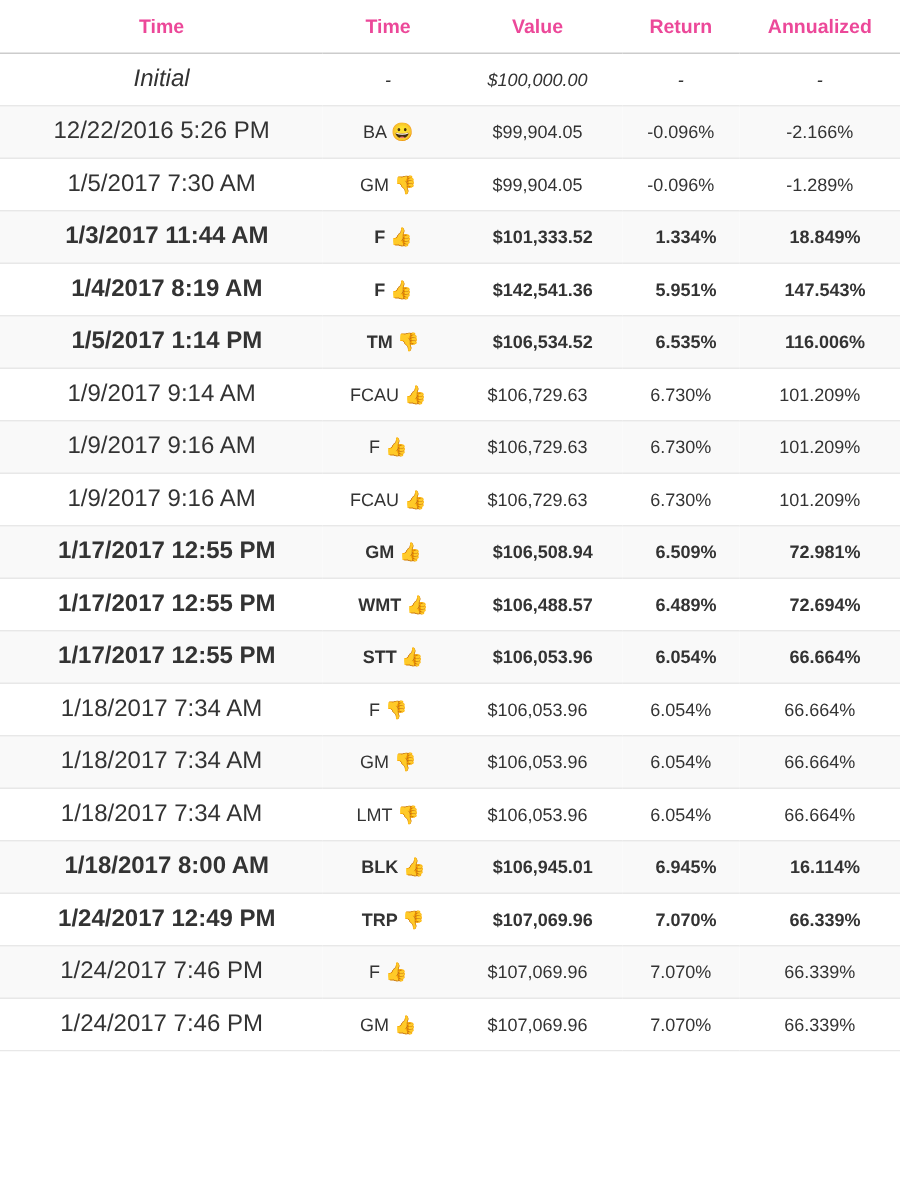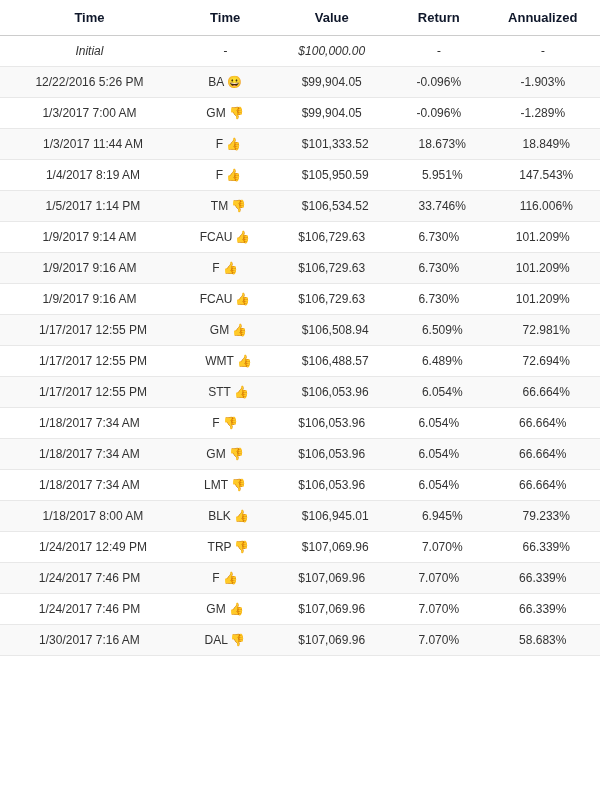--- a/index.html
+++ b/index.html
@@ -14,44 +14,44 @@
       border-collapse: collapse;
     }
     thead tr {
       border-bottom: 1px solid #ccc;
     }
     thead th {
       padding: 10px 6px;
       text-align: center;
       font-weight: 600;
       font-size: 13px;
-      color: #0f172a;
+      color: #ec4899;
     }
     thead th:first-child { text-align: center; }
     tbody tr {
       border-bottom: 1px solid #e8e8e8;
     }
     tbody tr:nth-child(odd) {
       background: #fff;
     }
     tbody tr:nth-child(even) {
       background: #f9f9f9;
     }
     tbody td {
       padding: 8px 6px;
       text-align: center;
       color: #333;
       font-size: 12px;
     }
     tbody td:first-child {
       text-align: center;
-      font-size: 12px;
+      font-size: 16px;
     }
     .bold-row td {
-      font-weight: 400;
+      font-weight: 700;
       padding-left: 13px;
     }
     .initial-row td {
       font-style: italic;
     }
     .initial-row td:first-child {
       font-style: italic;
       font-weight: normal;
     }
   </style>
@@ -74,48 +74,48 @@
         <td>-</td>
         <td>$100,000.00</td>
         <td>-</td>
         <td>-</td>
       </tr>
       <tr>
         <td>12/22/2016 5:26 PM</td>
         <td>BA 😀</td>
         <td>$99,904.05</td>
         <td>-0.096%</td>
-        <td>-1.903%</td>
-      </tr>
-      <tr>
-        <td>1/3/2017 7:00 AM</td>
+        <td>-2.166%</td>
+      </tr>
+      <tr>
+        <td>1/5/2017 7:30 AM</td>
         <td>GM 👎</td>
         <td>$99,904.05</td>
         <td>-0.096%</td>
         <td>-1.289%</td>
       </tr>
       <tr class="bold-row">
         <td>1/3/2017 11:44 AM</td>
         <td>F 👍</td>
         <td>$101,333.52</td>
-        <td>18.673%</td>
+        <td>1.334%</td>
         <td>18.849%</td>
       </tr>
       <tr class="bold-row">
         <td>1/4/2017 8:19 AM</td>
         <td>F 👍</td>
-        <td>$105,950.59</td>
+        <td>$142,541.36</td>
         <td>5.951%</td>
         <td>147.543%</td>
       </tr>
       <tr class="bold-row">
         <td>1/5/2017 1:14 PM</td>
         <td>TM 👎</td>
         <td>$106,534.52</td>
-        <td>33.746%</td>
+        <td>6.535%</td>
         <td>116.006%</td>
       </tr>
       <tr>
         <td>1/9/2017 9:14 AM</td>
         <td>FCAU 👍</td>
         <td>$106,729.63</td>
         <td>6.730%</td>
         <td>101.209%</td>
       </tr>
       <tr>
@@ -172,21 +172,21 @@
         <td>LMT 👎</td>
         <td>$106,053.96</td>
         <td>6.054%</td>
         <td>66.664%</td>
       </tr>
       <tr class="bold-row">
         <td>1/18/2017 8:00 AM</td>
         <td>BLK 👍</td>
         <td>$106,945.01</td>
         <td>6.945%</td>
-        <td>79.233%</td>
+        <td>16.114%</td>
       </tr>
       <tr class="bold-row">
         <td>1/24/2017 12:49 PM</td>
         <td>TRP 👎</td>
         <td>$107,069.96</td>
         <td>7.070%</td>
         <td>66.339%</td>
       </tr>
       <tr>
         <td>1/24/2017 7:46 PM</td>
@@ -195,21 +195,14 @@
         <td>7.070%</td>
         <td>66.339%</td>
       </tr>
       <tr>
         <td>1/24/2017 7:46 PM</td>
         <td>GM 👍</td>
         <td>$107,069.96</td>
         <td>7.070%</td>
         <td>66.339%</td>
       </tr>
-      <tr>
-        <td>1/30/2017 7:16 AM</td>
-        <td>DAL 👎</td>
-        <td>$107,069.96</td>
-        <td>7.070%</td>
-        <td>58.683%</td>
-      </tr>
     </tbody>
 </table>
 
 </body></html>

